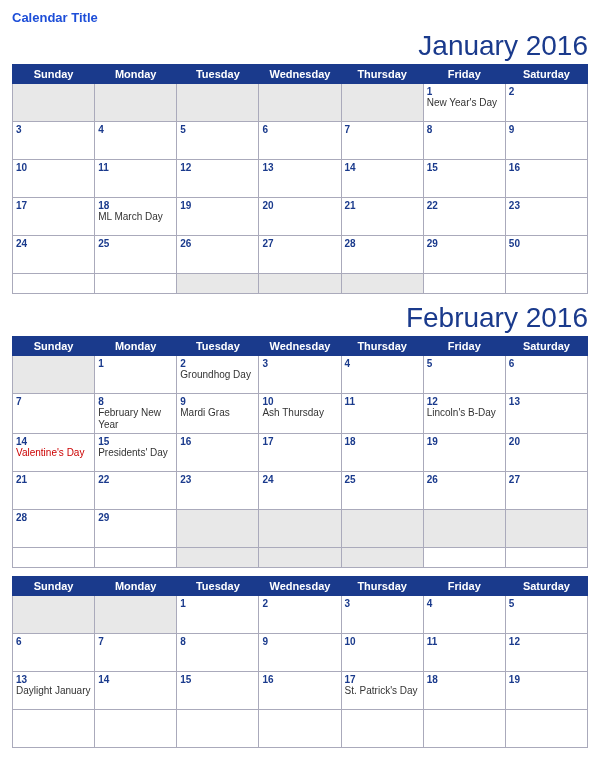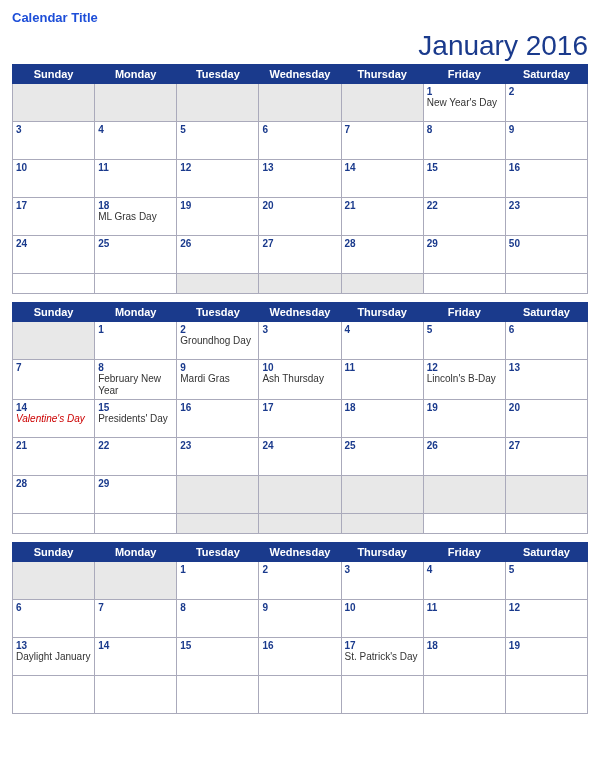--- a/index.html
+++ b/index.html
@@ -62,21 +62,20 @@
       display: block;
     }
     .holiday {
       font-size: 10px;
       color: #333;
       display: block;
       line-height: 1.2;
     }
     .holiday.red {
       color: #cc0000;
-      font-style: italic;
     }
   </style>
 </head>
 <body>
 
 <div class="calendar-title">Calendar Title</div>
 
 <div id="calendars-container">
     <div class="month-section">
       <div class="month-header-row">
@@ -154,21 +153,21 @@
             <td>
               <span class="day-num">16</span>
             </td>
           </tr>
           <tr>
             <td>
               <span class="day-num">17</span>
             </td>
             <td>
               <span class="day-num">18</span>
-              <span class="holiday">ML Gras Day</span>
+              <span class="holiday">ML March Day</span>
             </td>
             <td>
               <span class="day-num">19</span>
             </td>
             <td>
               <span class="day-num">20</span>
             </td>
             <td>
               <span class="day-num">21</span>
             </td>
@@ -208,20 +207,23 @@
             <td class="empty-gray" style="height: 20px;"></td>
             <td class="empty-gray" style="height: 20px;"></td>
             <td class="empty-gray" style="height: 20px;"></td>
             <td style="height: 20px;"></td>
             <td style="height: 20px;"></td>
           </tr>
         </tbody>
       </table>
     </div>
     <div class="month-section">
+      <div class="month-header-row">
+        <div class="month-title">February 2016</div>
+      </div>
       <table class="cal-table">
         <thead>
           <tr>
             <th>Sunday</th>
             <th>Monday</th>
             <th>Tuesday</th>
             <th>Wednesday</th>
             <th>Thursday</th>
             <th>Friday</th>
             <th>Saturday</th>

